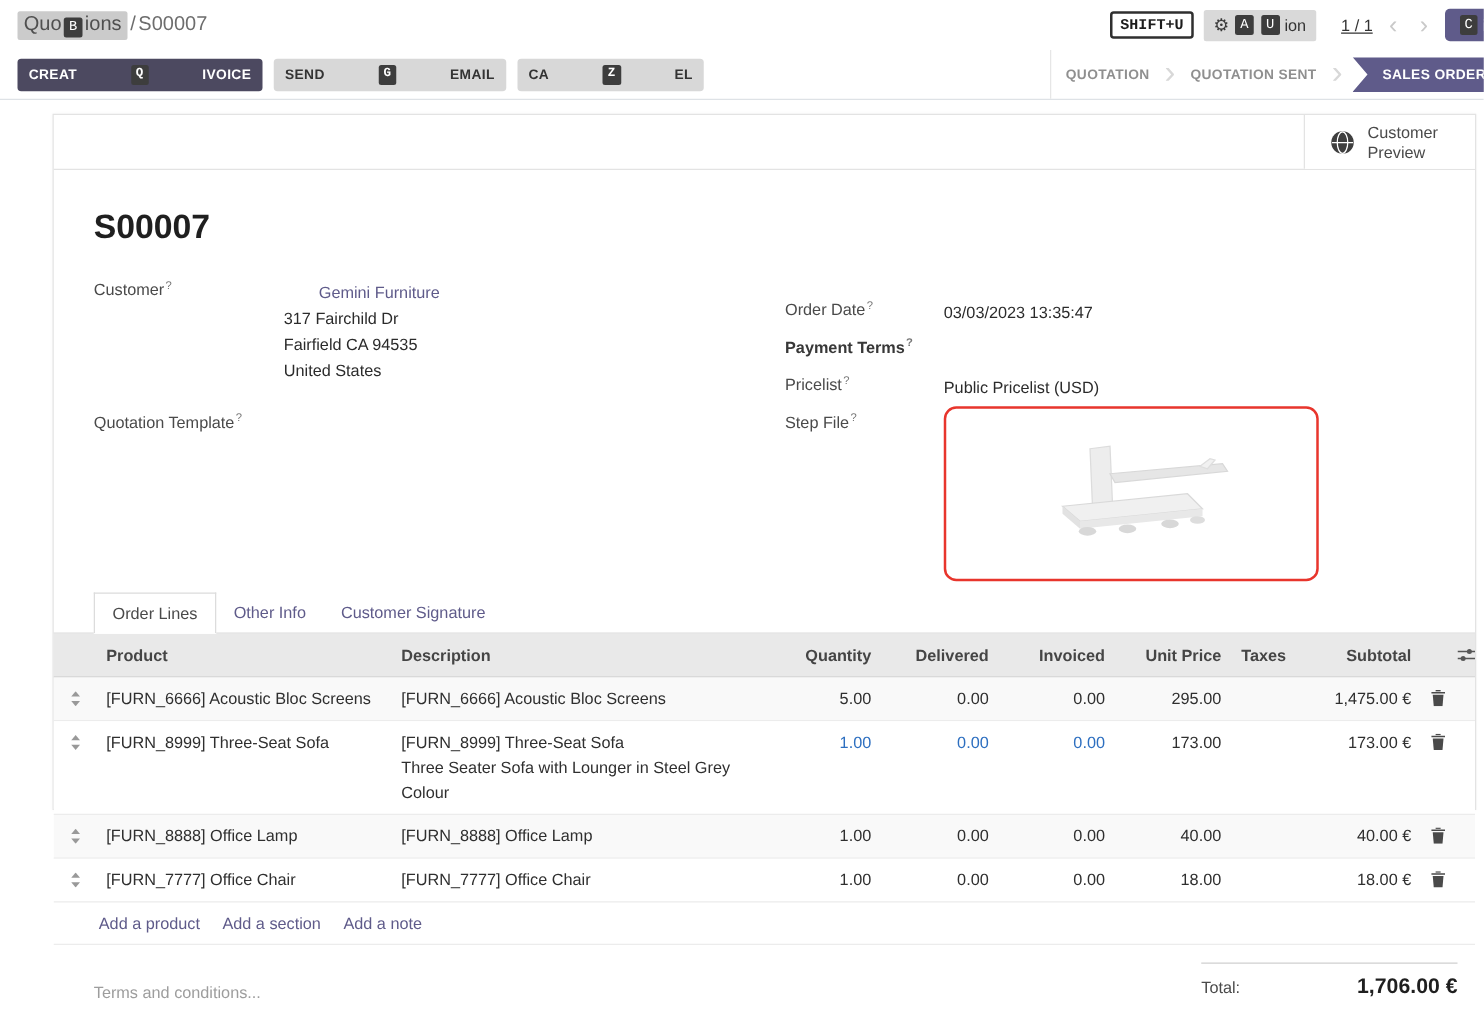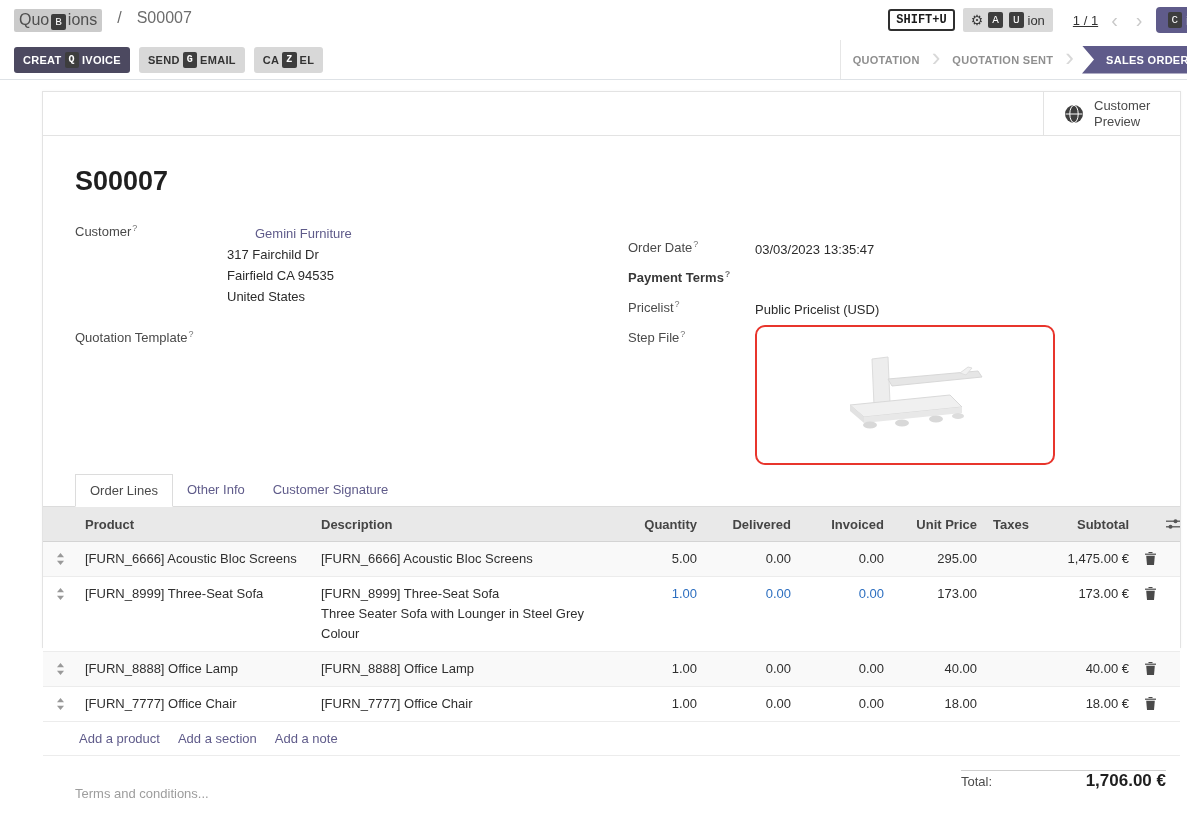--- a/index.html
+++ b/index.html
@@ -1,40 +1,40 @@
 <!DOCTYPE html>
 <html style="--accent: #5f5b8a; --blue: #2d6fc0; --red: #e8352c;"><head>
 <meta charset="utf-8">
 <style>
   * { box-sizing: border-box; margin: 0; padding: 0; }
   html, body { width: 1187px; height: 827px; overflow: hidden; background: #fff;
     font-family: "Liberation Sans", "DejaVu Sans", sans-serif; color: #333; }
 
   
   .topbar { height: 40px; display: flex; justify-content: space-between; align-items: center; padding: 0 14px; background: #fff; }
-  .breadcrumb { font-size: 16px; color: #6d6d6d; display: flex; align-items: flex-start; gap: 15px; }
+  .breadcrumb { font-size: 16px; color: #6d6d6d; display: flex; align-items: center; gap: 2px; }
   .bc-parent { background: #cbcbcb; color: #4f4f4f; padding: 2px 5px; border-radius: 2px; cursor: pointer; }
   .bc-current { color: #6d6d6d; }
   .kbd { background: #3d3d3d; color: #fff; font-family: "Liberation Mono", "DejaVu Sans Mono", monospace;
     font-size: 11px; line-height: 14px; padding: 1px 4px; border-radius: 2px; margin: 0 2px; display: inline-block; }
   .kbd-outline { background: #fff; border: 2px solid #2f2f2f; color: #1c1c1c; font-weight: bold;
     font-family: "Liberation Mono", "DejaVu Sans Mono", monospace; font-size: 12px; padding: 2px 6px; border-radius: 3px; }
   .topbar-right { display: flex; align-items: center; gap: 8px; }
   .gear-btn { background: #d9d9d9; border: none; border-radius: 2px; padding: 4px 8px; display: flex; align-items: center; gap: 2px; font-size: 13px; color: #333; cursor: pointer; font-family: inherit; }
   .gear { font-size: 14px; color: #3a3a3a; margin-right: 1px; }
   .pager { font-size: 13px; color: #333; margin-left: 12px; text-decoration: underline; }
   .chev { color: #c9c9c9; font-size: 20px; padding: 0 5px; line-height: 20px; cursor: pointer; }
   .new-btn { background: var(--accent); color: #fff; border: none; border-radius: 4px; padding: 5px 10px;
     display: flex; align-items: center; gap: 2px; font-size: 13px; margin-right: -26px; cursor: pointer; font-family: inherit; }
 
   
   .actionbar { height: 40px; border-bottom: 1px solid #dee2e6; display: flex; justify-content: space-between; align-items: center; padding-left: 14px; background: #fff; }
   .btns { display: flex; align-items: center; }
   .btn { font-size: 11px; font-weight: 700; letter-spacing: .3px; padding: 5px 9px; border-radius: 3px; border: none;
-    display: inline-flex; align-items: center; cursor: pointer; font-family: inherit; }
+    display: inline-flex; align-items: center; cursor: pointer; font-family: inherit; gap: 40px; }
   .btn .kbd { margin: 0 3px; font-size: 10px; }
   .btn-primary { background: #4c4960; color: #fff; }
   .btn-secondary { background: #d8d8d8; color: #333; margin-left: 9px; }
   .statusbar { display: flex; align-items: center; height: 100%; border-left: 1px solid #e6e6e6; }
   .step { color: #8f8f8f; font-size: 11px; font-weight: 700; letter-spacing: .3px; padding: 0 12px; cursor: pointer; }
   .step-sep { color: #d8d8d8; font-size: 26px; font-weight: 100; margin-top: -4px; }
   .step-active { background: var(--accent); color: #fff; font-size: 11px; font-weight: 700; letter-spacing: .3px;
     height: 28px; line-height: 28px; padding-left: 24px; width: 150px; margin-left: 8px; margin-right: -45px;
     clip-path: polygon(0 0, 100% 0, 100% 100%, 0 100%, 12px 50%); cursor: pointer; }
 
@@ -81,21 +81,21 @@
   .modified .qty, .modified .del, .modified .inv { color: var(--blue); }
   .trash-cell { display: flex; justify-content: center; padding-top: 3px; cursor: pointer; }
   .hdr-gear { display: flex; justify-content: center; cursor: pointer; }
 
   .add-links { display: flex; gap: 18px; padding: 9px 0 9px 36px; border-bottom: 1px solid #ececec; font-size: 13px; }
   .add-link { color: var(--accent); cursor: pointer; }
 
   
   .bottom { display: flex; justify-content: space-between; padding: 14px 14px 0 32px; }
   .terms { color: #9d9d9d; font-size: 13px; padding-top: 16px; cursor: text; }
-  .total-block { width: 205px; border-top: 1px solid #cfcfcf; padding-top: 0; display: flex; justify-content: space-between; align-items: baseline; margin-right: 0; }
+  .total-block { width: 205px; border-top: 1px solid #cfcfcf; padding-top: 8px; display: flex; justify-content: space-between; align-items: baseline; margin-right: 0; }
   .total-label { font-size: 13px; color: #4a4a4a; }
   .total-value { font-size: 17px; font-weight: 700; color: #1f1f1f; }
 </style>
 </head>
 <body>
 
 <header class="topbar">
   <div class="breadcrumb">
     <span class="bc-parent"><span>Quo</span><span class="kbd">B</span><span>ions</span></span>
     <span class="bc-sep">/</span>

